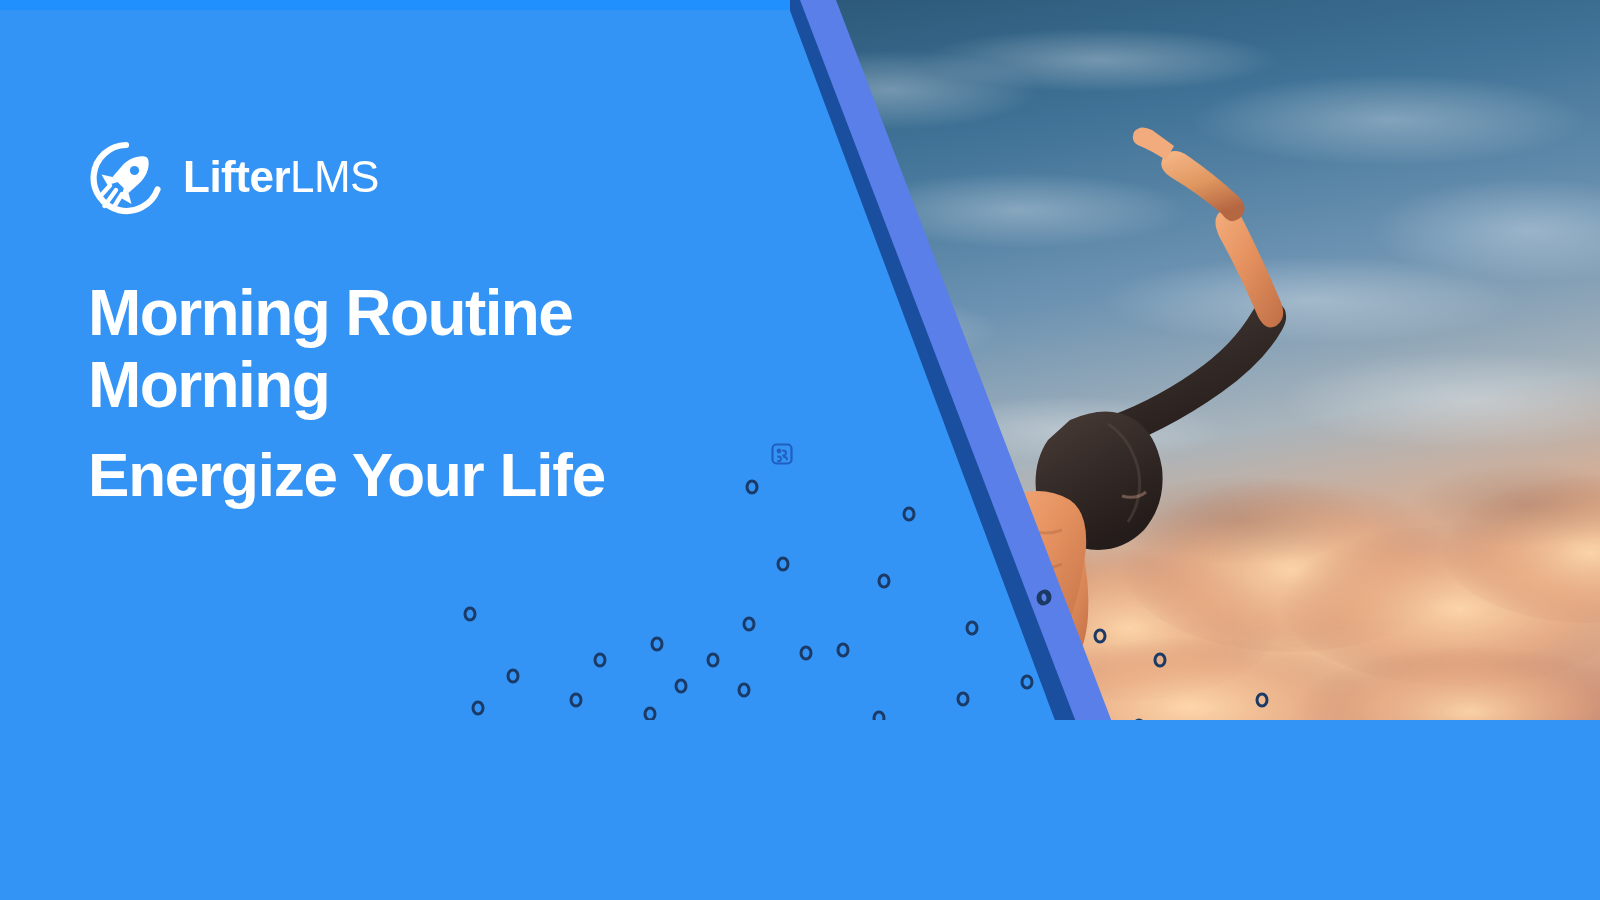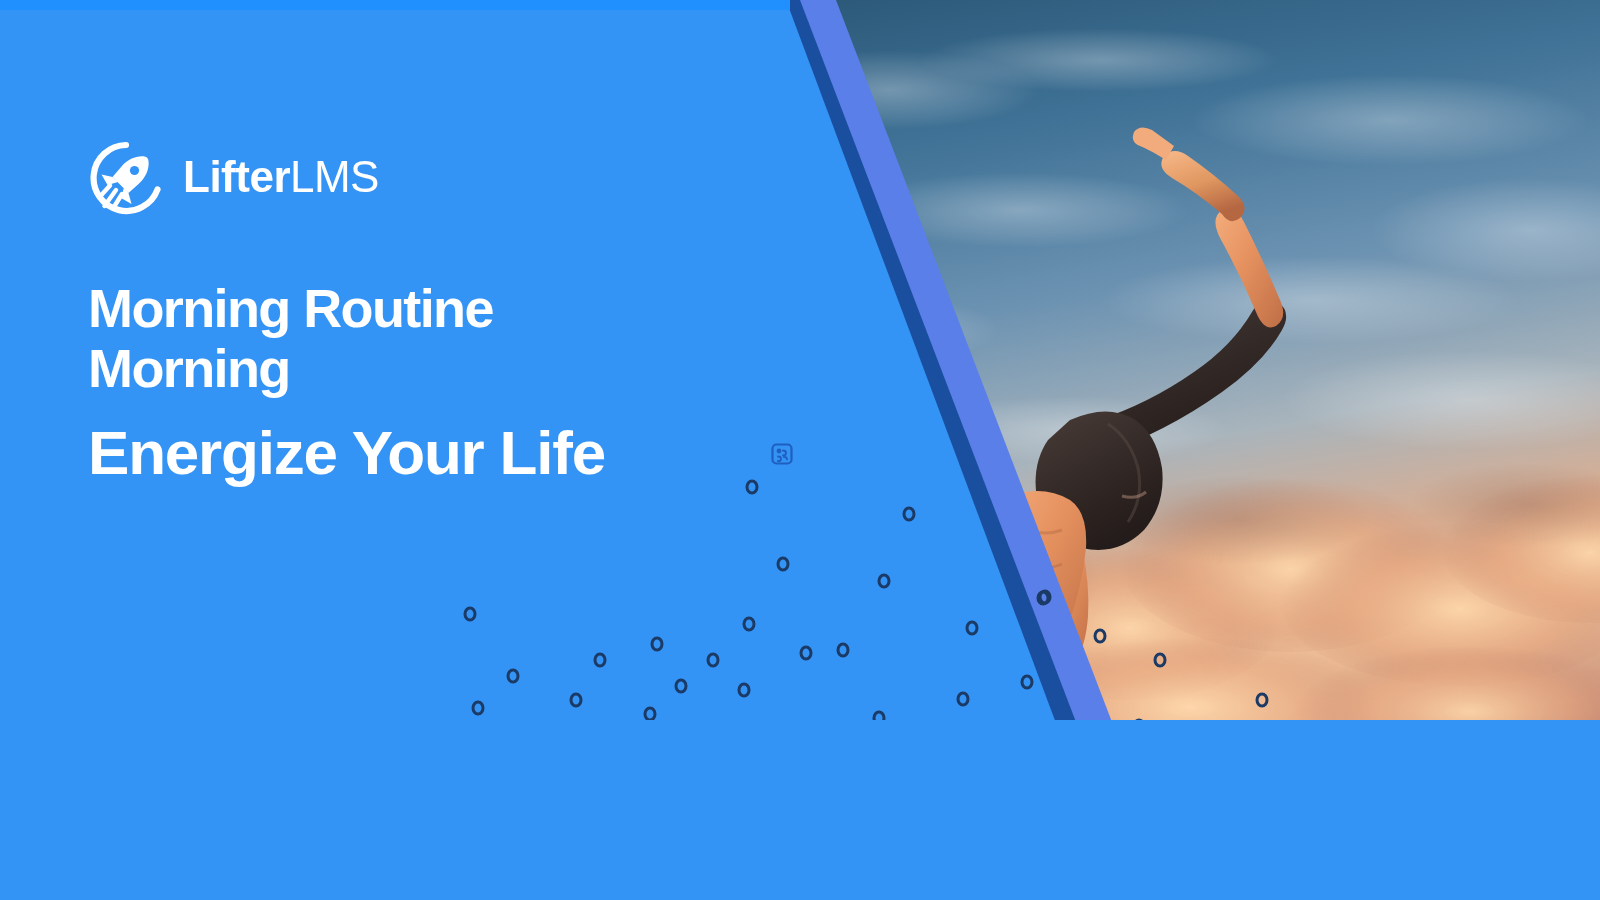--- a/index.html
+++ b/index.html
@@ -81,21 +81,21 @@
     color:#ffffff;
     white-space:nowrap;
     line-height:1;
     padding-bottom:3px;
   }
   .logo-wordmark .wm-bold   { font-weight:700; }
   .logo-wordmark .wm-light  { font-weight:300; }
 
   
   .headline {
-    font-size:54px;
+    font-size:64px;
     font-weight:700;
     line-height:1.12;
     letter-spacing:-1.6px;
     color:#ffffff;
     max-width:780px;
     margin-bottom:20px;
   }
   .headline .hl-line { display:block; }
 
   

